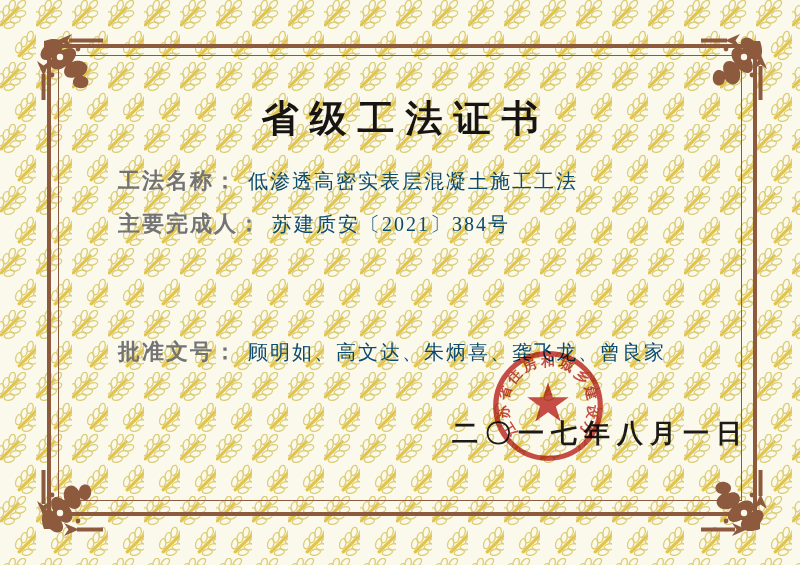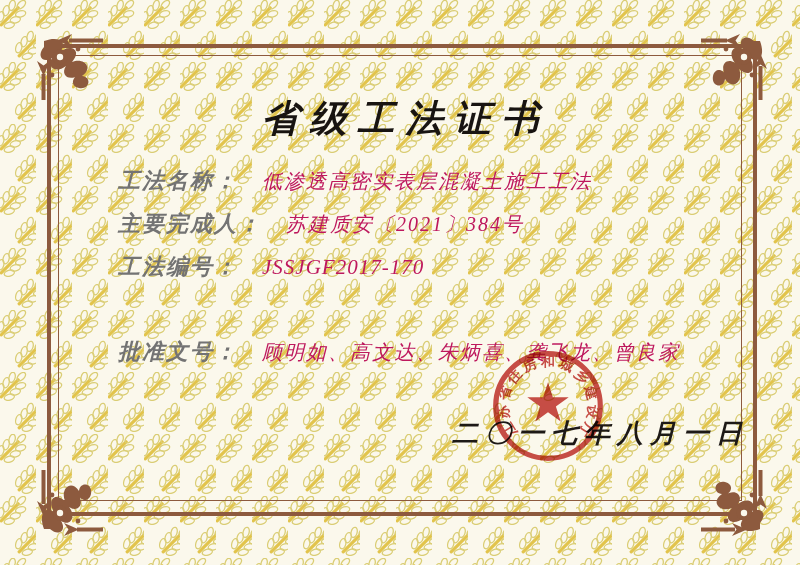--- a/index.html
+++ b/index.html
@@ -19,31 +19,31 @@
     position:absolute;left:58px;top:55px;width:682px;height:444px;
     border:1.5px solid #8d5a3e;z-index:1;
   }
   .corner{position:absolute;width:70px;height:70px;z-index:2;}
   .corner.tl{left:33px;top:30px;}
   .corner.tr{right:29px;top:30px;transform:rotate(90deg);}
   .corner.br{right:29px;bottom:25px;transform:rotate(180deg);}
   .corner.bl{left:33px;bottom:25px;transform:rotate(270deg);}
 
   
-  .content{position:absolute;left:0;top:0;width:800px;height:565px;z-index:3;color:#1d1916;font-style:italic;}
+  .content{position:absolute;left:0;top:0;width:800px;height:565px;z-index:3;color:#1d1916;}
   .title{
     position:absolute;left:0;top:94px;width:800px;text-align:center;
     font-size:37px;font-weight:bold;letter-spacing:11px;padding-left:11px;
     box-sizing:border-box;color:#181411;
   }
   .field-row{position:absolute;left:118px;white-space:nowrap;}
   .row-1{top:166px;} .row-2{top:209px;} .row-3{top:252px;}
   .row-4{top:294px;} .row-5{top:337px;}
   .field-label{font-size:22px;font-weight:bold;letter-spacing:2px;color:#737373;}
-  .field-value{font-size:20px;margin-left:24px;letter-spacing:2px;color:#be185d;}
+  .field-value{font-size:20px;margin-left:10px;letter-spacing:2px;color:#0c4a6e;}
   .row-3 .field-value{font-size:21px;letter-spacing:1px;}
 
   .date-line{
     position:absolute;left:452px;top:416px;
     font-size:26px;font-weight:bold;letter-spacing:7px;color:#1d1916;
     white-space:nowrap;
   }
   .seal{
     position:absolute;left:490px;top:348px;width:116px;height:116px;z-index:4;
     mix-blend-mode:multiply;opacity:0.92;
@@ -114,23 +114,20 @@
 <div class="content">
 
   <div class="title">省级工法证书</div>
 
   <div class="field-row row-1">
     <span class="field-label">工法名称：</span><span class="field-value">低渗透高密实表层混凝土施工工法</span>
   </div>
   <div class="field-row row-2">
     <span class="field-label">主要完成人：</span><span class="field-value">苏建质安〔2021〕384号</span>
   </div>
-  <div class="field-row row-3">
-    <span class="field-label">工法编号：</span><span class="field-value">JSSJGF2017-170</span>
-  </div>
   <div class="field-row row-5">
     <span class="field-label">批准文号：</span><span class="field-value">顾明如、高文达、朱炳喜、龚飞龙、曾良家</span>
   </div>
 
   <div class="date-line">二〇一七年八月一日</div>
 </div>
 
 <svg class="seal" viewBox="0 0 112 112">
   <circle cx="56" cy="56" r="50.5" fill="none" stroke="#c5403a" stroke-width="5"></circle>
   <polygon points="56,33 60.7,47.5 76,47.5 63.6,56.5 68.3,71 56,62 43.7,71 48.4,56.5 36,47.5 51.3,47.5" fill="#c5403a"></polygon>

